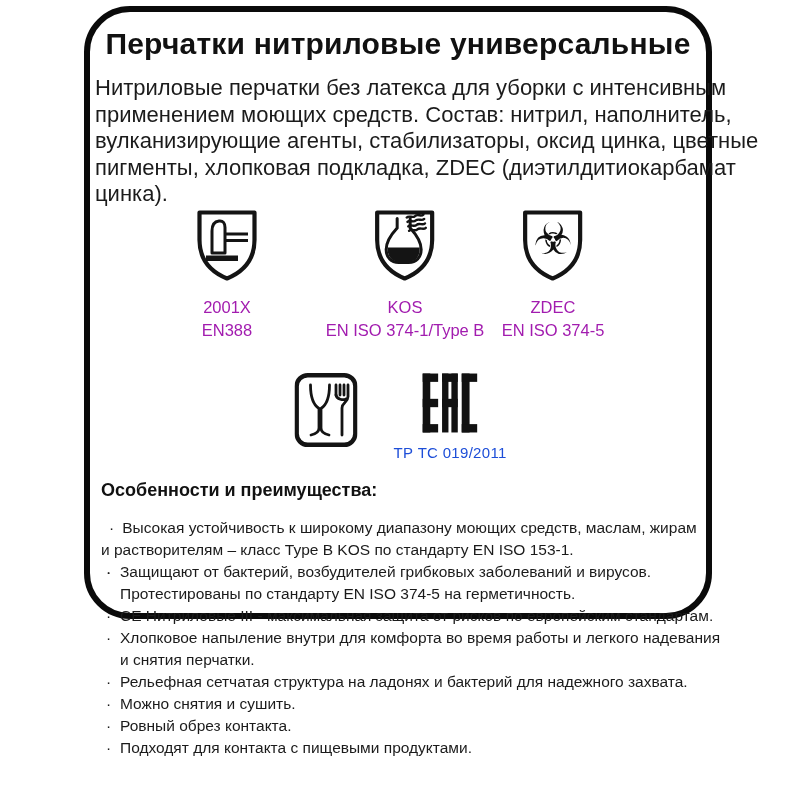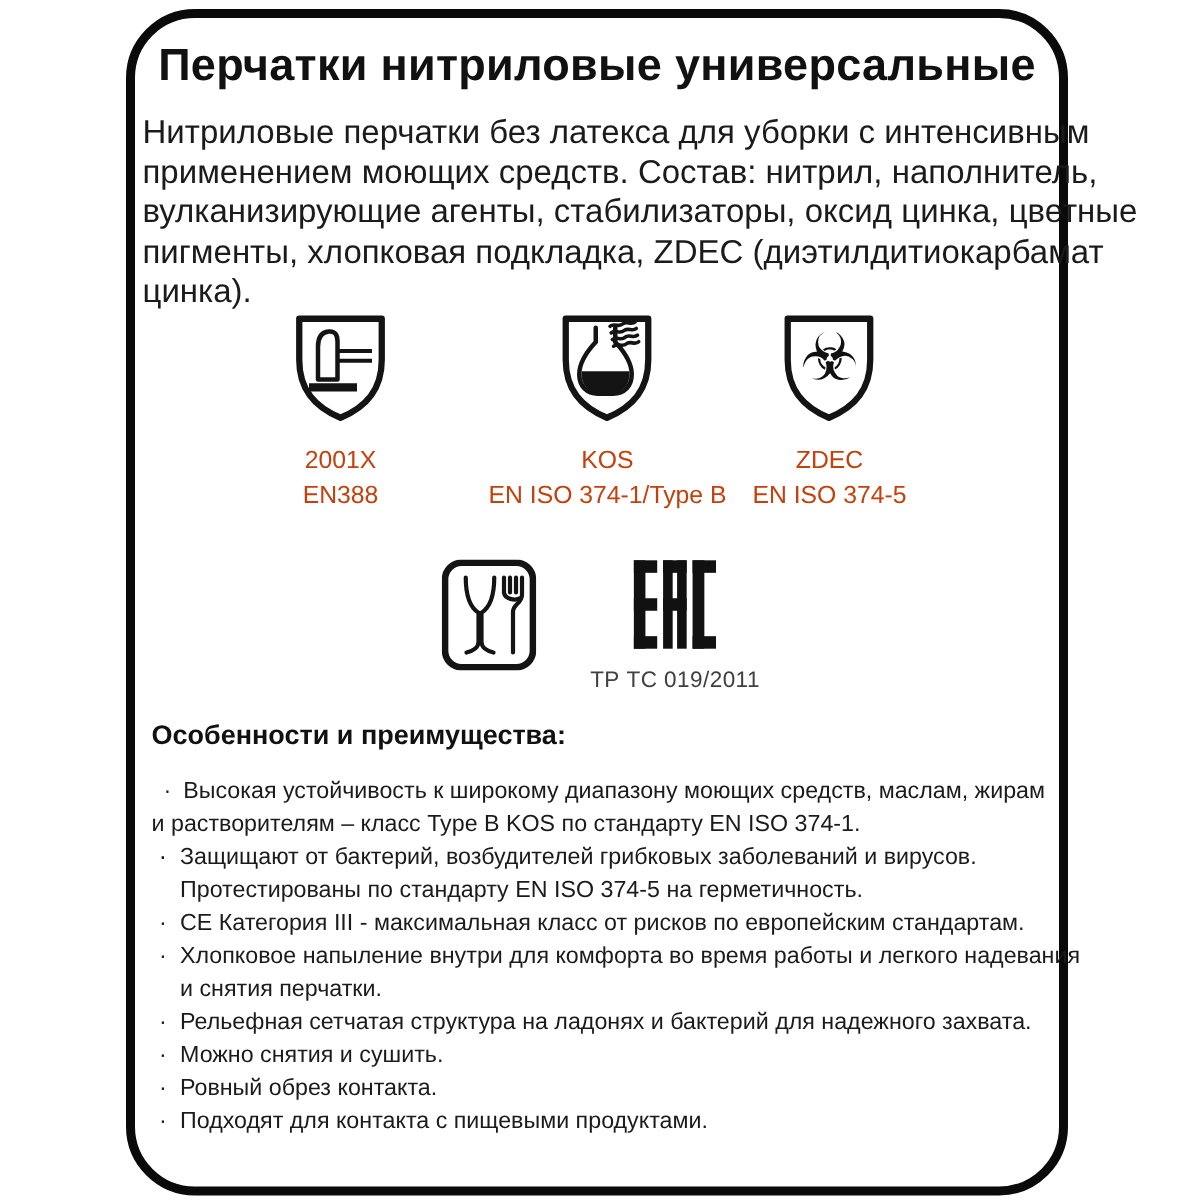--- a/index.html
+++ b/index.html
@@ -2,21 +2,21 @@
 <html><head>
 <meta charset="utf-8">
 <style>
   html, body { margin:0; padding:0; }
   body {
     width:800px; height:800px; background:#ffffff;
     font-family:"Liberation Sans", sans-serif; color:#161616;
     position:relative; overflow:hidden;
   }
   .card {
-    position:absolute; left:84px; top:6px; width:628px; height:791px;
+    position:absolute; left:84px; top:6px; width:628px; height:613px;
     box-sizing:border-box; border:6px solid #0a0a0a; border-radius:46px;
     background:#ffffff;
   }
   .title {
     position:absolute; top:15px; left:0; width:100%;
     text-align:center; font-size:30px; font-weight:700; letter-spacing:0.2px;
     color:#111111; white-space:nowrap;
   }
   .desc {
     position:absolute; top:63px; left:5px;
@@ -28,27 +28,27 @@
   }
   .cert-col.c0 { left:137px; }
   .cert-col.c1 { left:315px; }
   .cert-col.c2 { left:463px; }
   .shield-wrap { width:64px; height:75px; margin:0 auto 13px; position:relative; }
   .bio-glyph {
     position:absolute; top:5px; left:0; width:100%; text-align:center;
     font-family:"DejaVu Sans", sans-serif; font-size:44px; line-height:52px;
     color:#111111;
   }
-  .cert-label { font-size:16.5px; line-height:22.5px; white-space:nowrap; color:#c2410c; }
+  .cert-label { font-size:16.5px; line-height:22.5px; white-space:nowrap; color:#a21caf; }
   .food-mark { position:absolute; top:361px; left:236px; transform:translateX(-50%); }
   .eac-block {
     position:absolute; top:361px; left:360px; transform:translateX(-50%);
     text-align:center;
   }
-  .eac-caption { font-size:15px; letter-spacing:0.3px; margin-top:7px; white-space:nowrap; color:#404040; }
+  .eac-caption { font-size:15px; letter-spacing:0.3px; margin-top:7px; white-space:nowrap; color:#1d4ed8; }
   .features { position:absolute; left:11px; top:468px; width:600px; }
   .feat-heading { font-size:18px; font-weight:700; line-height:20px; margin:0 0 17px 0; color:#111111; }
   .feat-item { font-size:15.5px; line-height:22px; position:relative; color:#1b1b1b; }
   .feat-item.hang { padding-left:19px; }
   .feat-item.hang .dot { position:absolute; left:5px; top:0; }
   .feat-item.flush { padding-left:0; }
   .feat-item.flush .dot { margin-left:8px; margin-right:8px; }
   .feat-item .txt { white-space:pre; }
   svg .ln { stroke:#141414; fill:none; }
 </style>
@@ -134,25 +134,25 @@
         <rect x="40" y="51.5" width="16" height="8.5"></rect>
       </g>
     </svg>
     <div class="eac-caption">ТР ТС 019/2011</div>
   </div>
 
   <div class="features">
     <div class="feat-heading">Особенности и преимущества:</div>
 
     <div class="feat-item flush"><span class="dot">·</span><span class="txt">Высокая устойчивость к широкому диапазону моющих средств, маслам, жирам
-и растворителям – класс Type B KOS по стандарту EN ISO 374-1.</span></div>
+и растворителям – класс Type B KOS по стандарту EN ISO 153-1.</span></div>
     <div class="feat-item hang"><span class="dot">·</span></div>
     <div class="feat-item hang"><span class="dot">·</span><span class="txt">Защищают от бактерий, возбудителей грибковых заболеваний и вирусов.
 Протестированы по стандарту EN ISO 374-5 на герметичность.</span></div>
-    <div class="feat-item hang"><span class="dot">·</span><span class="txt">CE Категория III - максимальная класс от рисков по европейским стандартам.</span></div>
+    <div class="feat-item hang"><span class="dot">·</span><span class="txt">CE Нитриловые III - максимальная защита от рисков по европейским стандартам.</span></div>
     <div class="feat-item hang"><span class="dot">·</span><span class="txt">Хлопковое напыление внутри для комфорта во время работы и легкого надевания
 и снятия перчатки.</span></div>
     <div class="feat-item hang"><span class="dot">·</span><span class="txt">Рельефная сетчатая структура на ладонях и бактерий для надежного захвата.</span></div>
     <div class="feat-item hang"><span class="dot">·</span><span class="txt">Можно снятия и сушить.</span></div>
     <div class="feat-item hang"><span class="dot">·</span><span class="txt">Ровный обрез контакта.</span></div>
     <div class="feat-item hang"><span class="dot">·</span><span class="txt">Подходят для контакта с пищевыми продуктами.</span></div>
   </div>
 
 </div>
 

